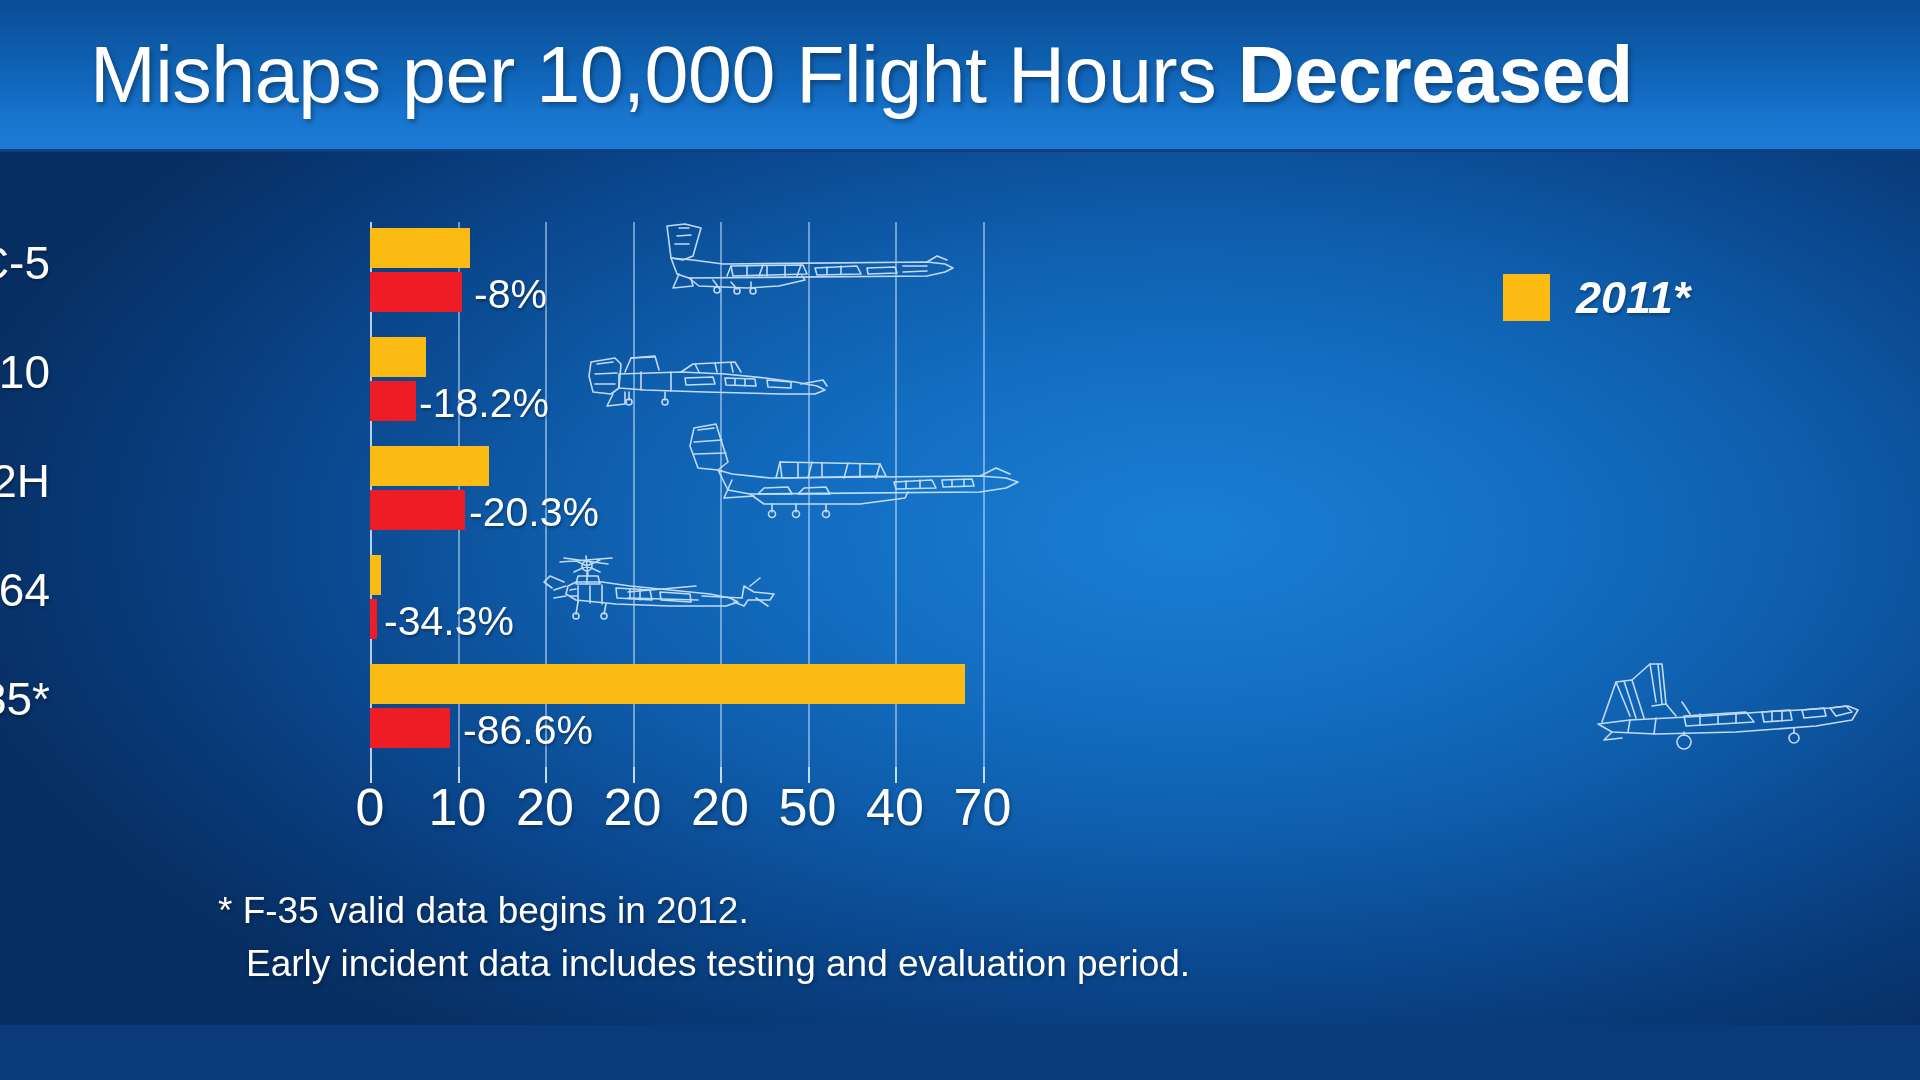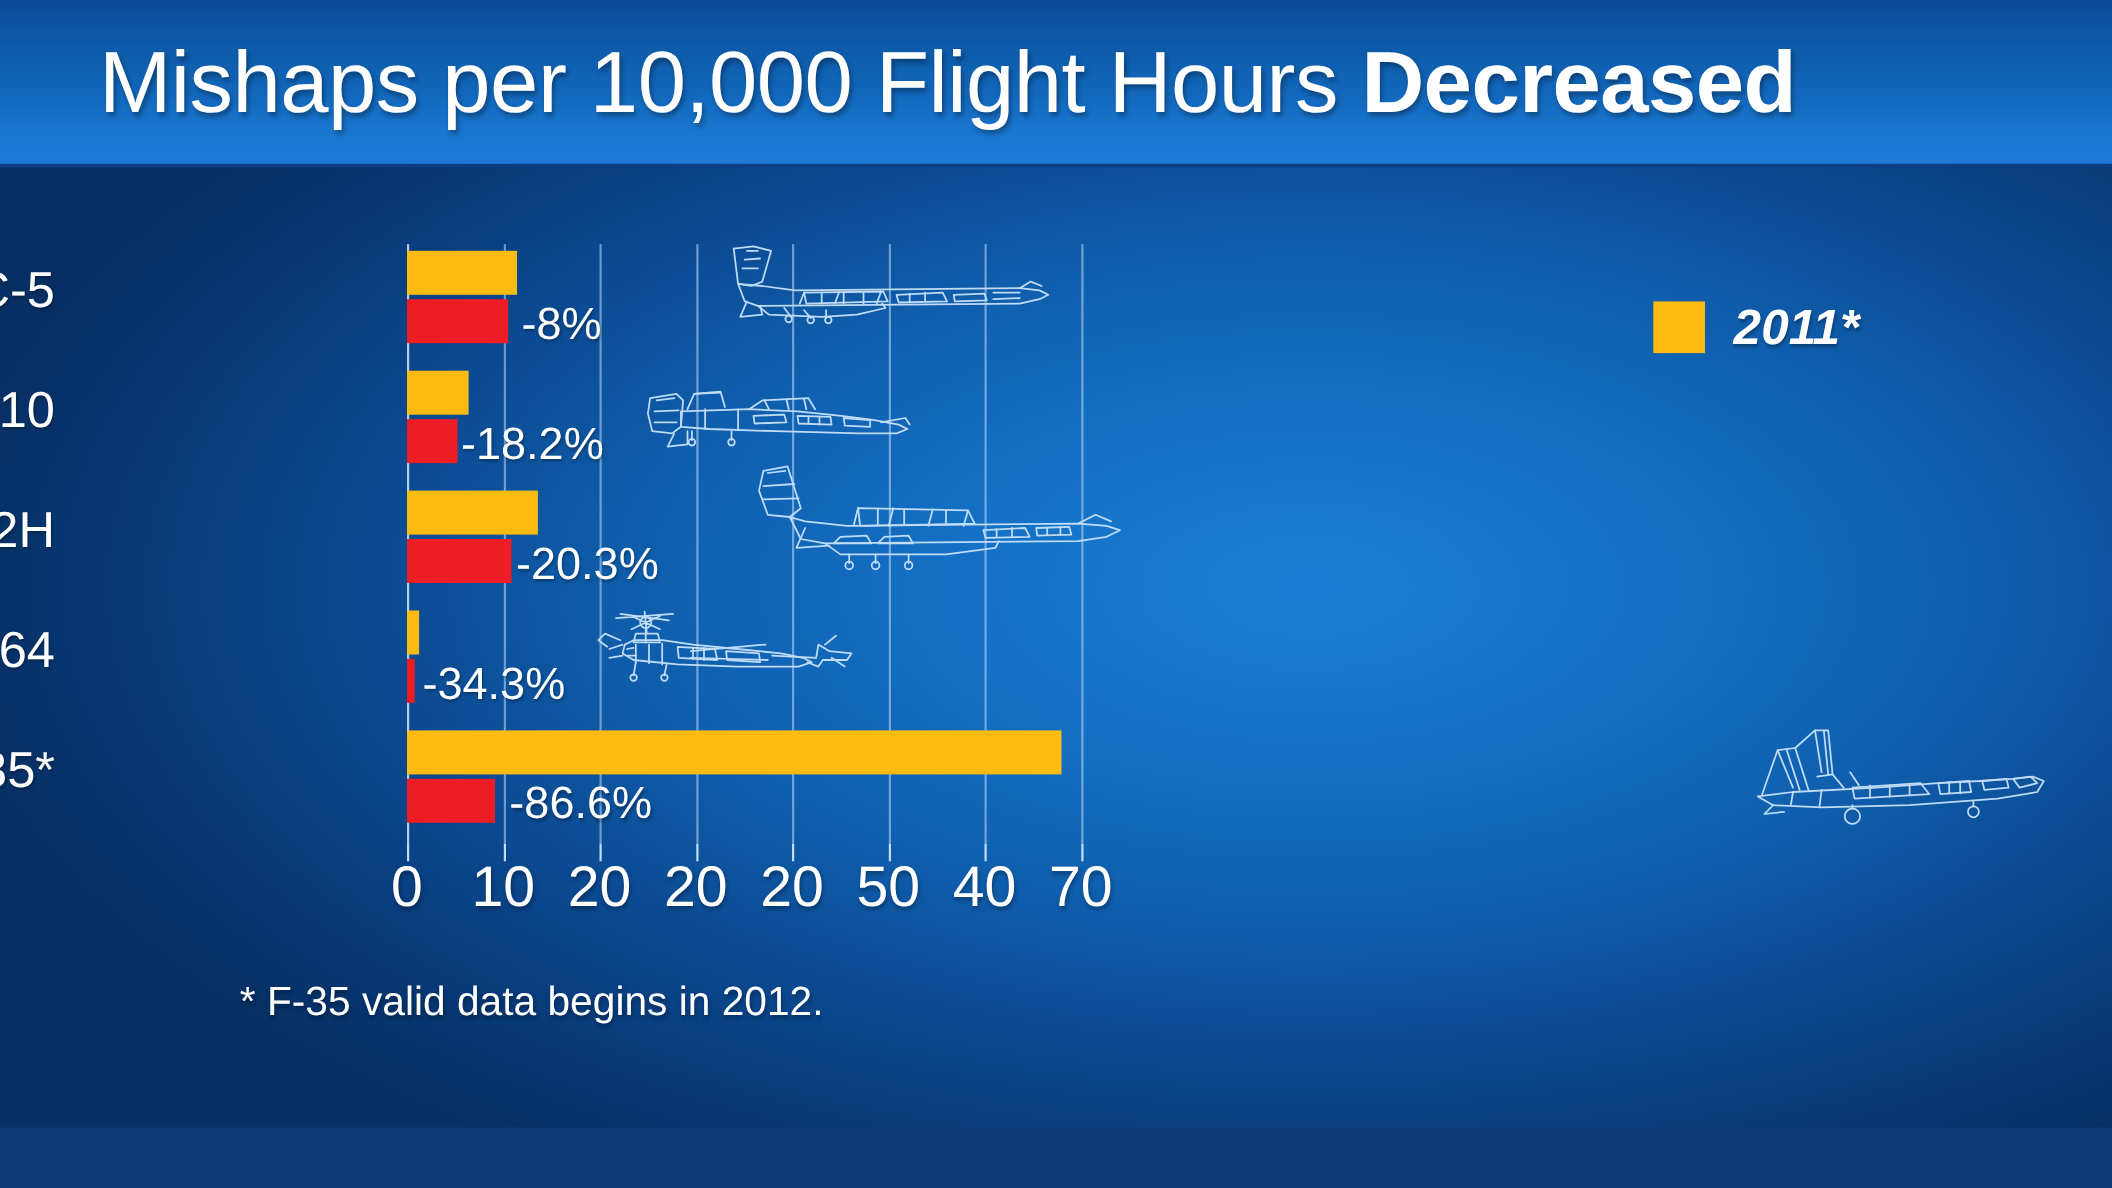--- a/index.html
+++ b/index.html
@@ -380,15 +380,16 @@
 
     <div class="legend-row">
       <span class="swatch" style="background:#FBBB12;"></span>
       <span class="legend-label">2011*</span>
     </div>
 
   </div>
 
   <div id="footnote">
     <span class="ln1">* F-35 valid data begins in 2012.</span>
+    <span class="ln2">Early incident data includes testing and evaluation period.</span>
   </div>
 
 </div>
 
 </body></html>

